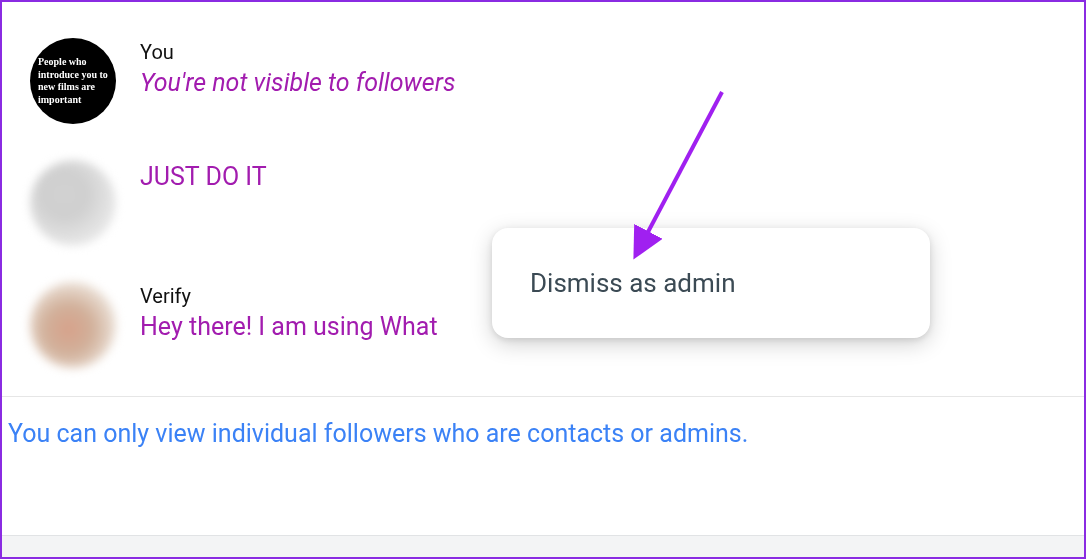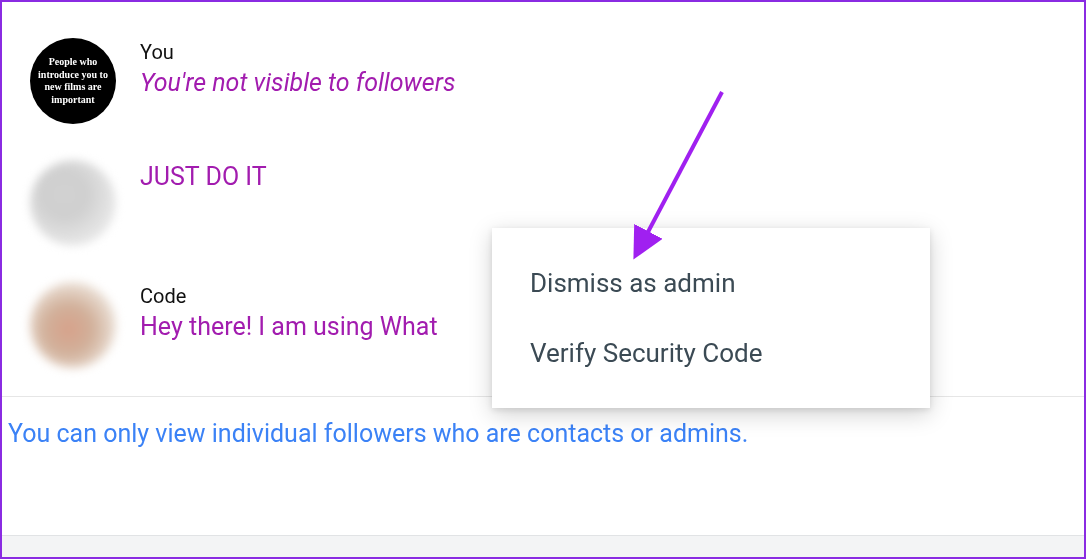--- a/index.html
+++ b/index.html
@@ -24,21 +24,21 @@
       border-radius: 50%;
       flex-shrink: 0;
       margin-right: 24px;
     }
     .avatar.text {
       background: #000;
       color: #fff;
       display: flex;
       align-items: center;
       justify-content: center;
-      text-align: center;
+      text-align: left;
       font-size: 10px;
       line-height: 1.25;
       font-weight: 600;
       padding: 8px;
       font-family: Georgia, serif;
     }
     .avatar.blur1 {
       background: radial-gradient(circle at 40% 40%, #d2d2d2 0%, #cfcfcf 30%, #e7e7e7 70%, #fff 100%);
       filter: blur(4px);
     }
@@ -77,21 +77,21 @@
       height: 22px;
       background: #f3f4f5;
       border-top: 1px solid #e1e3e5;
     }
     .popup {
       position: absolute;
       top: 226px;
       left: 490px;
       width: 438px;
       background: #fff;
-      border-radius: 0;
+      border-radius: 16px;
       box-shadow: 0 6px 22px rgba(0,0,0,0.18), 0 2px 6px rgba(0,0,0,0.1);
       padding: 20px 0;
     }
     .popup-item {
       font-size: 26px;
       color: #3b4a54;
       padding: 20px 38px;
       cursor: pointer;
     }
     .arrow {
@@ -119,35 +119,34 @@
   <div class="list-item">
     <div class="avatar blur1"></div>
     <div class="info">
       <div class="subtitle">JUST DO IT</div>
     </div>
   </div>
 
   <div class="list-item">
     <div class="avatar blur2"></div>
     <div class="info">
-      <div class="name">Code</div>
+      <div class="name">Verify</div>
       <div class="subtitle">Hey there! I am using What</div>
     </div>
   </div>
 
   <hr class="divider">
 
   <div class="footer-text">You can only view individual followers who are contacts or admins.</div>
 </div>
 
 <div class="bottom-bar"></div>
 
 <div class="popup">
   <div class="popup-item">Dismiss as admin</div>
-  <div class="popup-item">Verify Security Code</div>
 </div>
 
 <svg class="arrow" width="140" height="190">
   <defs>
     <marker id="ah" markerWidth="8" markerHeight="8" refX="5" refY="4" orient="auto">
       <path d="M0,0 L8,4 L0,8 Z" fill="#a020f0"></path>
     </marker>
   </defs>
   <line x1="108" y1="8" x2="25" y2="165" stroke="#a020f0" stroke-width="4" marker-end="url(#ah)"></line>
 </svg>

